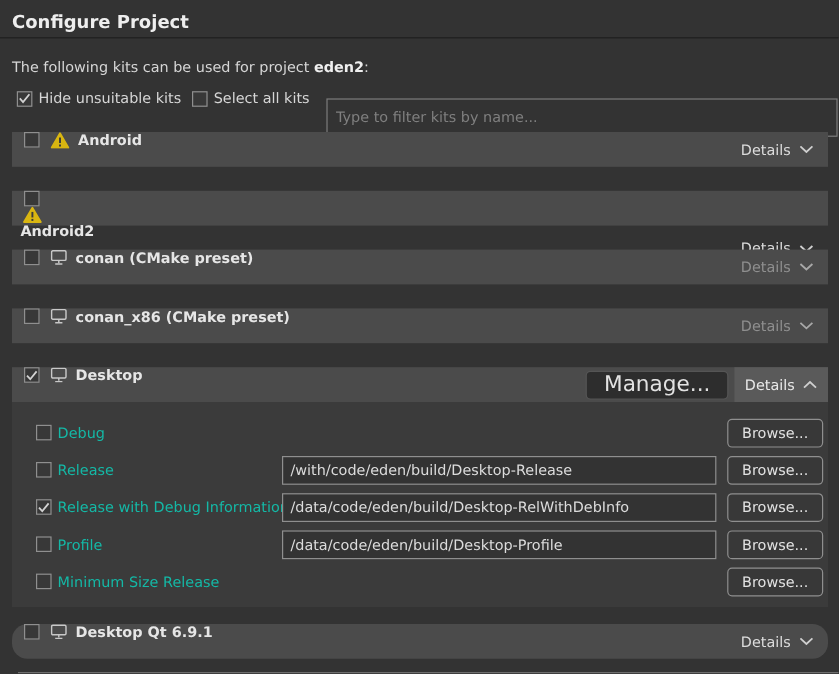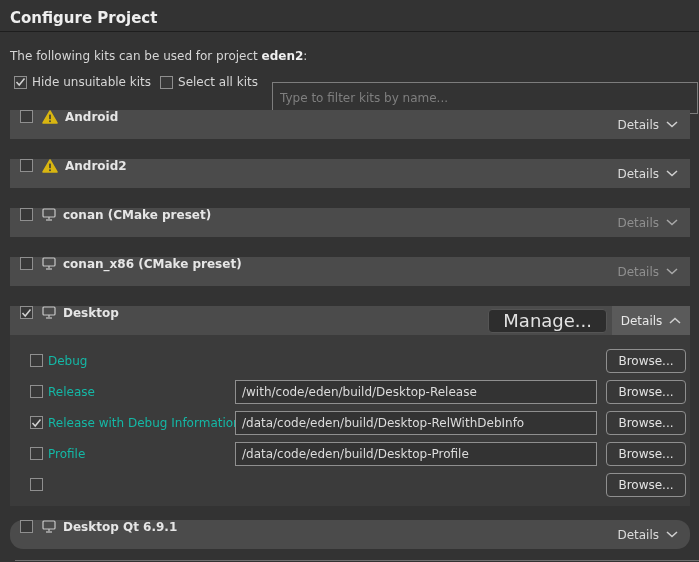--- a/index.html
+++ b/index.html
@@ -38,21 +38,21 @@
   .details-btn .chev{color:#cfcfcf;display:inline-flex;}
   .details-btn.dimmed{color:#8f8f8f;}
   .details-btn.dimmed .chev{color:#a8a8a8;}
   .details-btn.selected{background:#5a5a5a;color:#e8e8e8;width:54px;justify-content:center;}
   .manage-btn{
     height:24px;padding:0 14px;margin-right:5px;background:#2d2d2d;border:1px solid #555555;
     border-radius:4px;color:#e2e2e2;font-size:18px;display:flex;align-items:center;
     font-family:"DejaVu Sans","Liberation Sans",sans-serif;
   }
   .row-android{top:110px;}
-  .row-android2{top:159px;}
+  .row-android2{top:159px;flex-direction:column;}
   .row-conan{top:208px;}
   .row-conan-x86{top:257px;}
   .row-desktop{top:306px;}
   .row-desktop-qt{top:520px;border-radius:13px;}
   
   .desktop-panel{position:absolute;left:10px;top:335px;width:680px;height:171px;background:#3b3b3b;}
   .cfg-row{position:absolute;left:0;width:100%;height:24px;}
   .cfg-row .cb{position:absolute;left:20px;top:5px;}
   .cfg-label{position:absolute;left:38px;top:0;line-height:24px;color:#14b8a6;}
   .path-field{
@@ -265,20 +265,21 @@
       <div class="path-field">
         <span>/data/code/eden/build/Desktop-Profile</span>
       </div>
       <button class="browse-btn">Browse...</button>
     </div>
 
     <div class="cfg-row cfg-4">
       <span class="cb">
         
       </span>
+      <span class="cfg-label">Minimum Size Release</span>
       <button class="browse-btn">Browse...</button>
     </div>
 
   </div>
 
   <div class="kit-row row-desktop-qt">
     <span class="cb">
       
     </span>
     <span class="kit-icon">

